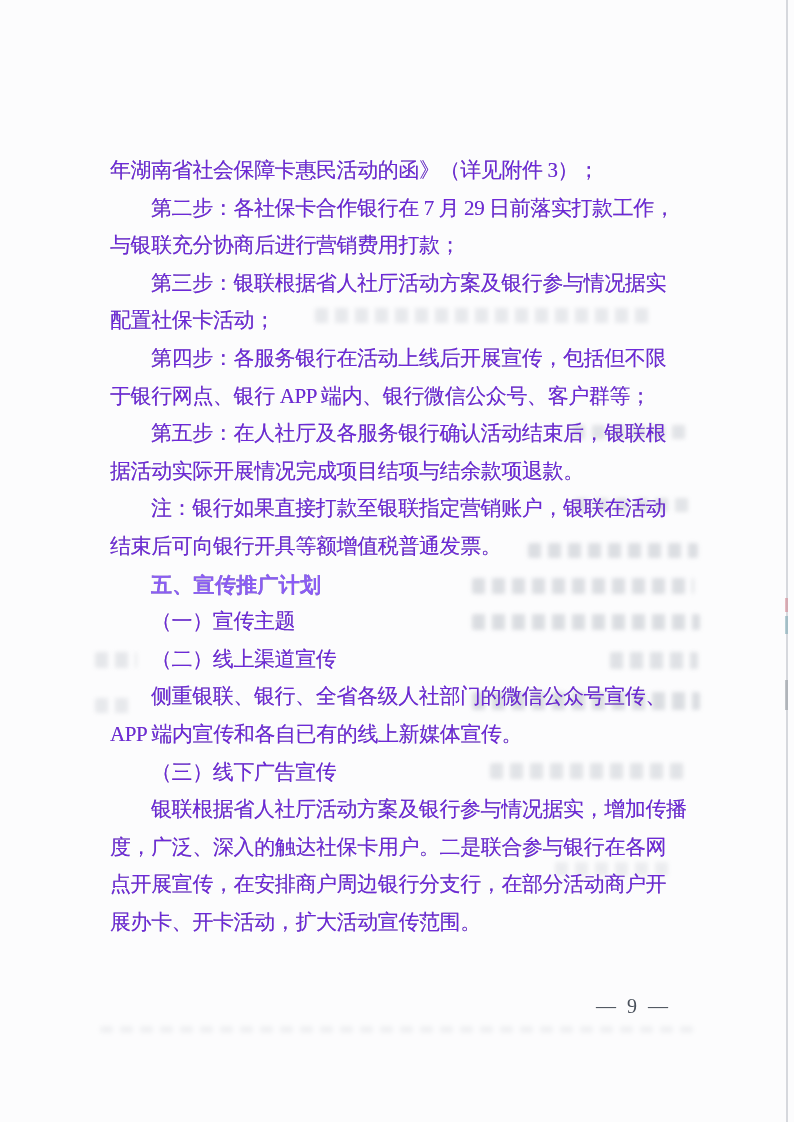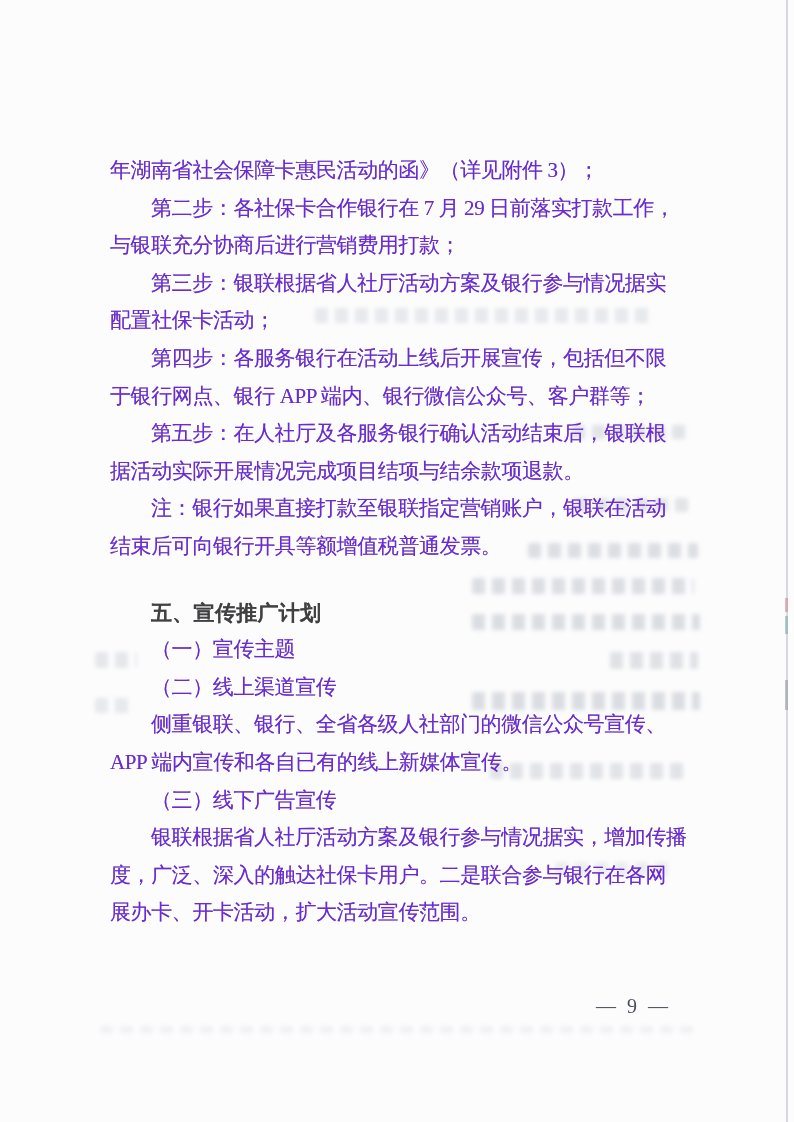--- a/index.html
+++ b/index.html
@@ -30,24 +30,23 @@
     color: #6d28d9;
     white-space: nowrap;
     text-shadow: 0 0 0.5px rgba(73, 80, 91, 0.55);
   }
   .line.indent {
     padding-left: 41px;
   }
   .line.heading {
     font-family: "Liberation Sans", sans-serif;
     font-weight: bold;
-    color: #404040;
+    color: #8b5cf6;
     letter-spacing: 0.3px;
     text-shadow: 0 0 0.6px rgba(55, 62, 73, 0.6);
-    margin-top: 28px;
   }
   
   .page-number {
     position: absolute;
     left: 596px;
     top: 995px;
     font-size: 20px;
     letter-spacing: 3px;
     color: #49505b;
     font-family: "Liberation Serif", serif;
@@ -115,18 +114,19 @@
     <div class="line indent">注：银行如果直接打款至银联指定营销账户，银联在活动</div>
     <div class="line">结束后可向银行开具等额增值税普通发票。</div>
     <div class="line indent heading">五、宣传推广计划</div>
     <div class="line indent">（一）宣传主题</div>
     <div class="line indent">（二）线上渠道宣传</div>
     <div class="line indent">侧重银联、银行、全省各级人社部门的微信公众号宣传、</div>
     <div class="line">APP 端内宣传和各自已有的线上新媒体宣传。</div>
     <div class="line indent">（三）线下广告宣传</div>
     <div class="line indent">银联根据省人社厅活动方案及银行参与情况据实，增加传播</div>
     <div class="line">度，广泛、深入的触达社保卡用户。二是联合参与银行在各网</div>
+    <div class="line">点开展宣传，在安排商户周边银行分支行，在部分活动商户开</div>
     <div class="line">展办卡、开卡活动，扩大活动宣传范围。</div>
   </div>
 
   <div class="page-number">— 9 —</div>
 
 </div>
 
 </body></html>

